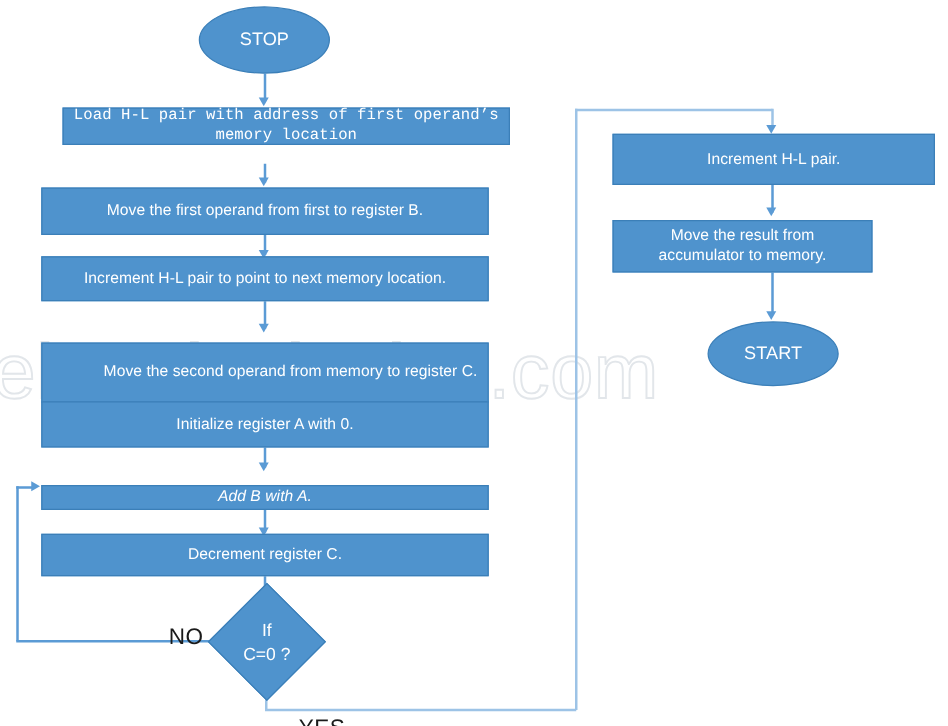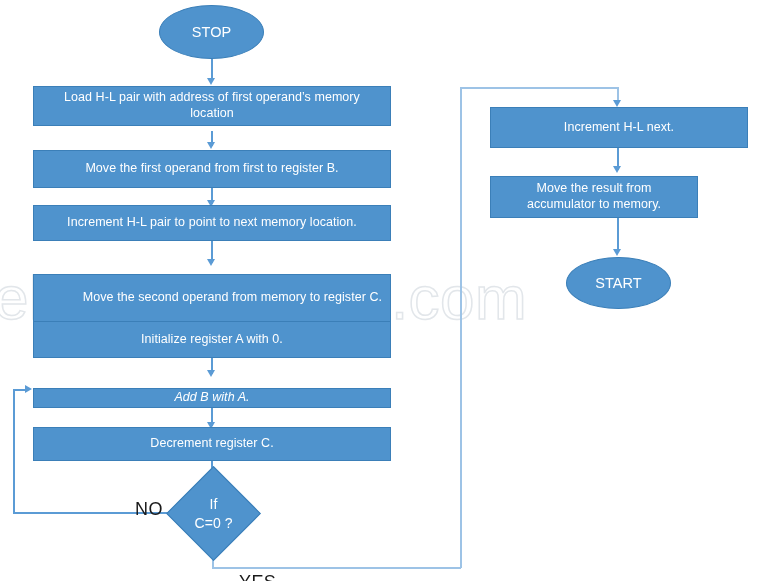--- a/index.html
+++ b/index.html
@@ -159,21 +159,21 @@
   <div class="seg v" style="left:617px; top:148px; height:22px;"></div>
   <div class="arrow down" style="left:613px; top:166px;"></div>
 
   <div class="seg v" style="left:617px; top:218px; height:33px;"></div>
   <div class="arrow down" style="left:613px; top:249px;"></div>
 
   <div class="node terminator" style="left:159px; top:5px; width:105px; height:54px;">
     <span class="label">STOP</span>
   </div>
 
-  <div class="node process" style="left:33px; top:86px; width:358px; height:40px;">
+  <div class="node process" style="left:50px; top:86px; width:358px; height:30px;font-family:Liberation Mono, monospace;">
     <span class="label">Load H-L pair with address of first operand’s memory location</span>
   </div>
 
   <div class="node process" style="left:33px; top:150px; width:358px; height:38px;">
     <span class="label">Move the first operand from first to register B.</span>
   </div>
 
   <div class="node process" style="left:33px; top:205px; width:358px; height:36px;">
     <span class="label">Increment H-L pair to point to next memory location.</span>
   </div>
@@ -199,21 +199,21 @@
     <span class="label">
       <span>If</span><br>
       <span>C=0 ?</span>
     </span>
   </div>
 
   <div class="edge-label" style="left:135px; top:499px;">NO</div>
   <div class="edge-label" style="left:239px; top:572px;">YES</div>
 
   <div class="node process" style="left:490px; top:107px; width:258px; height:41px;">
-    <span class="label">Increment H-L next.</span>
+    <span class="label">Increment H-L pair.</span>
   </div>
 
   <div class="node process" style="left:490px; top:176px; width:208px; height:42px;">
     <span class="label">
       <span>Move the result from</span><br>
       <span>accumulator to memory.</span>
     </span>
   </div>
 
   <div class="node terminator" style="left:566px; top:257px; width:105px; height:52px;">

